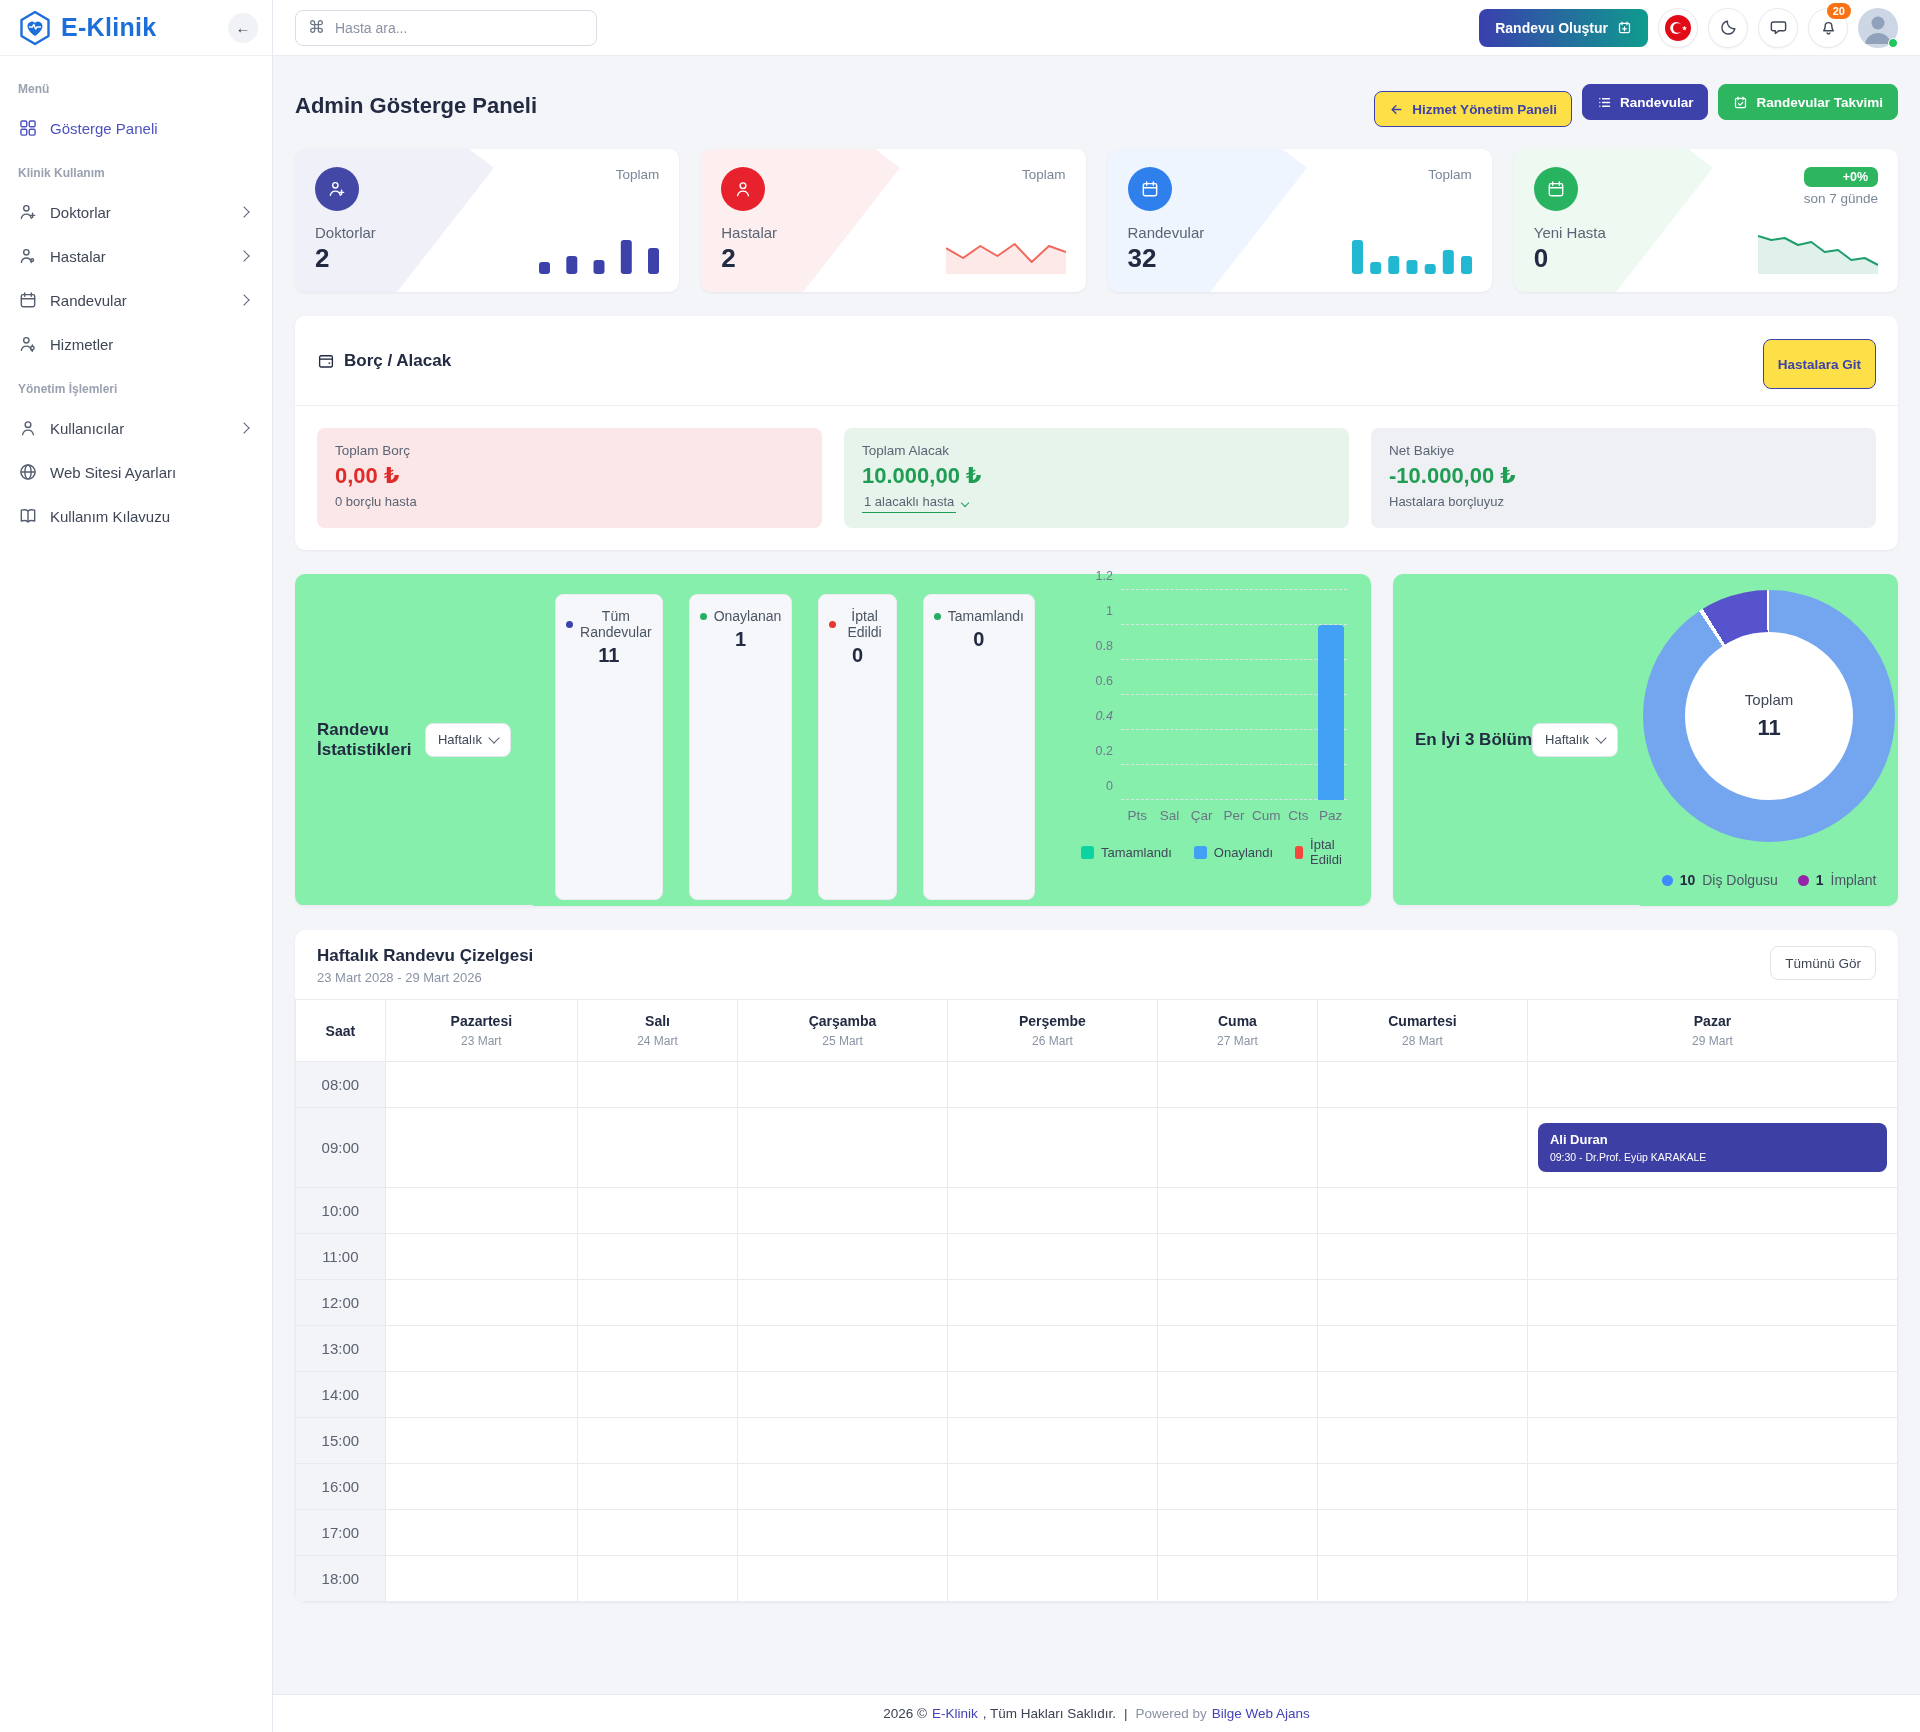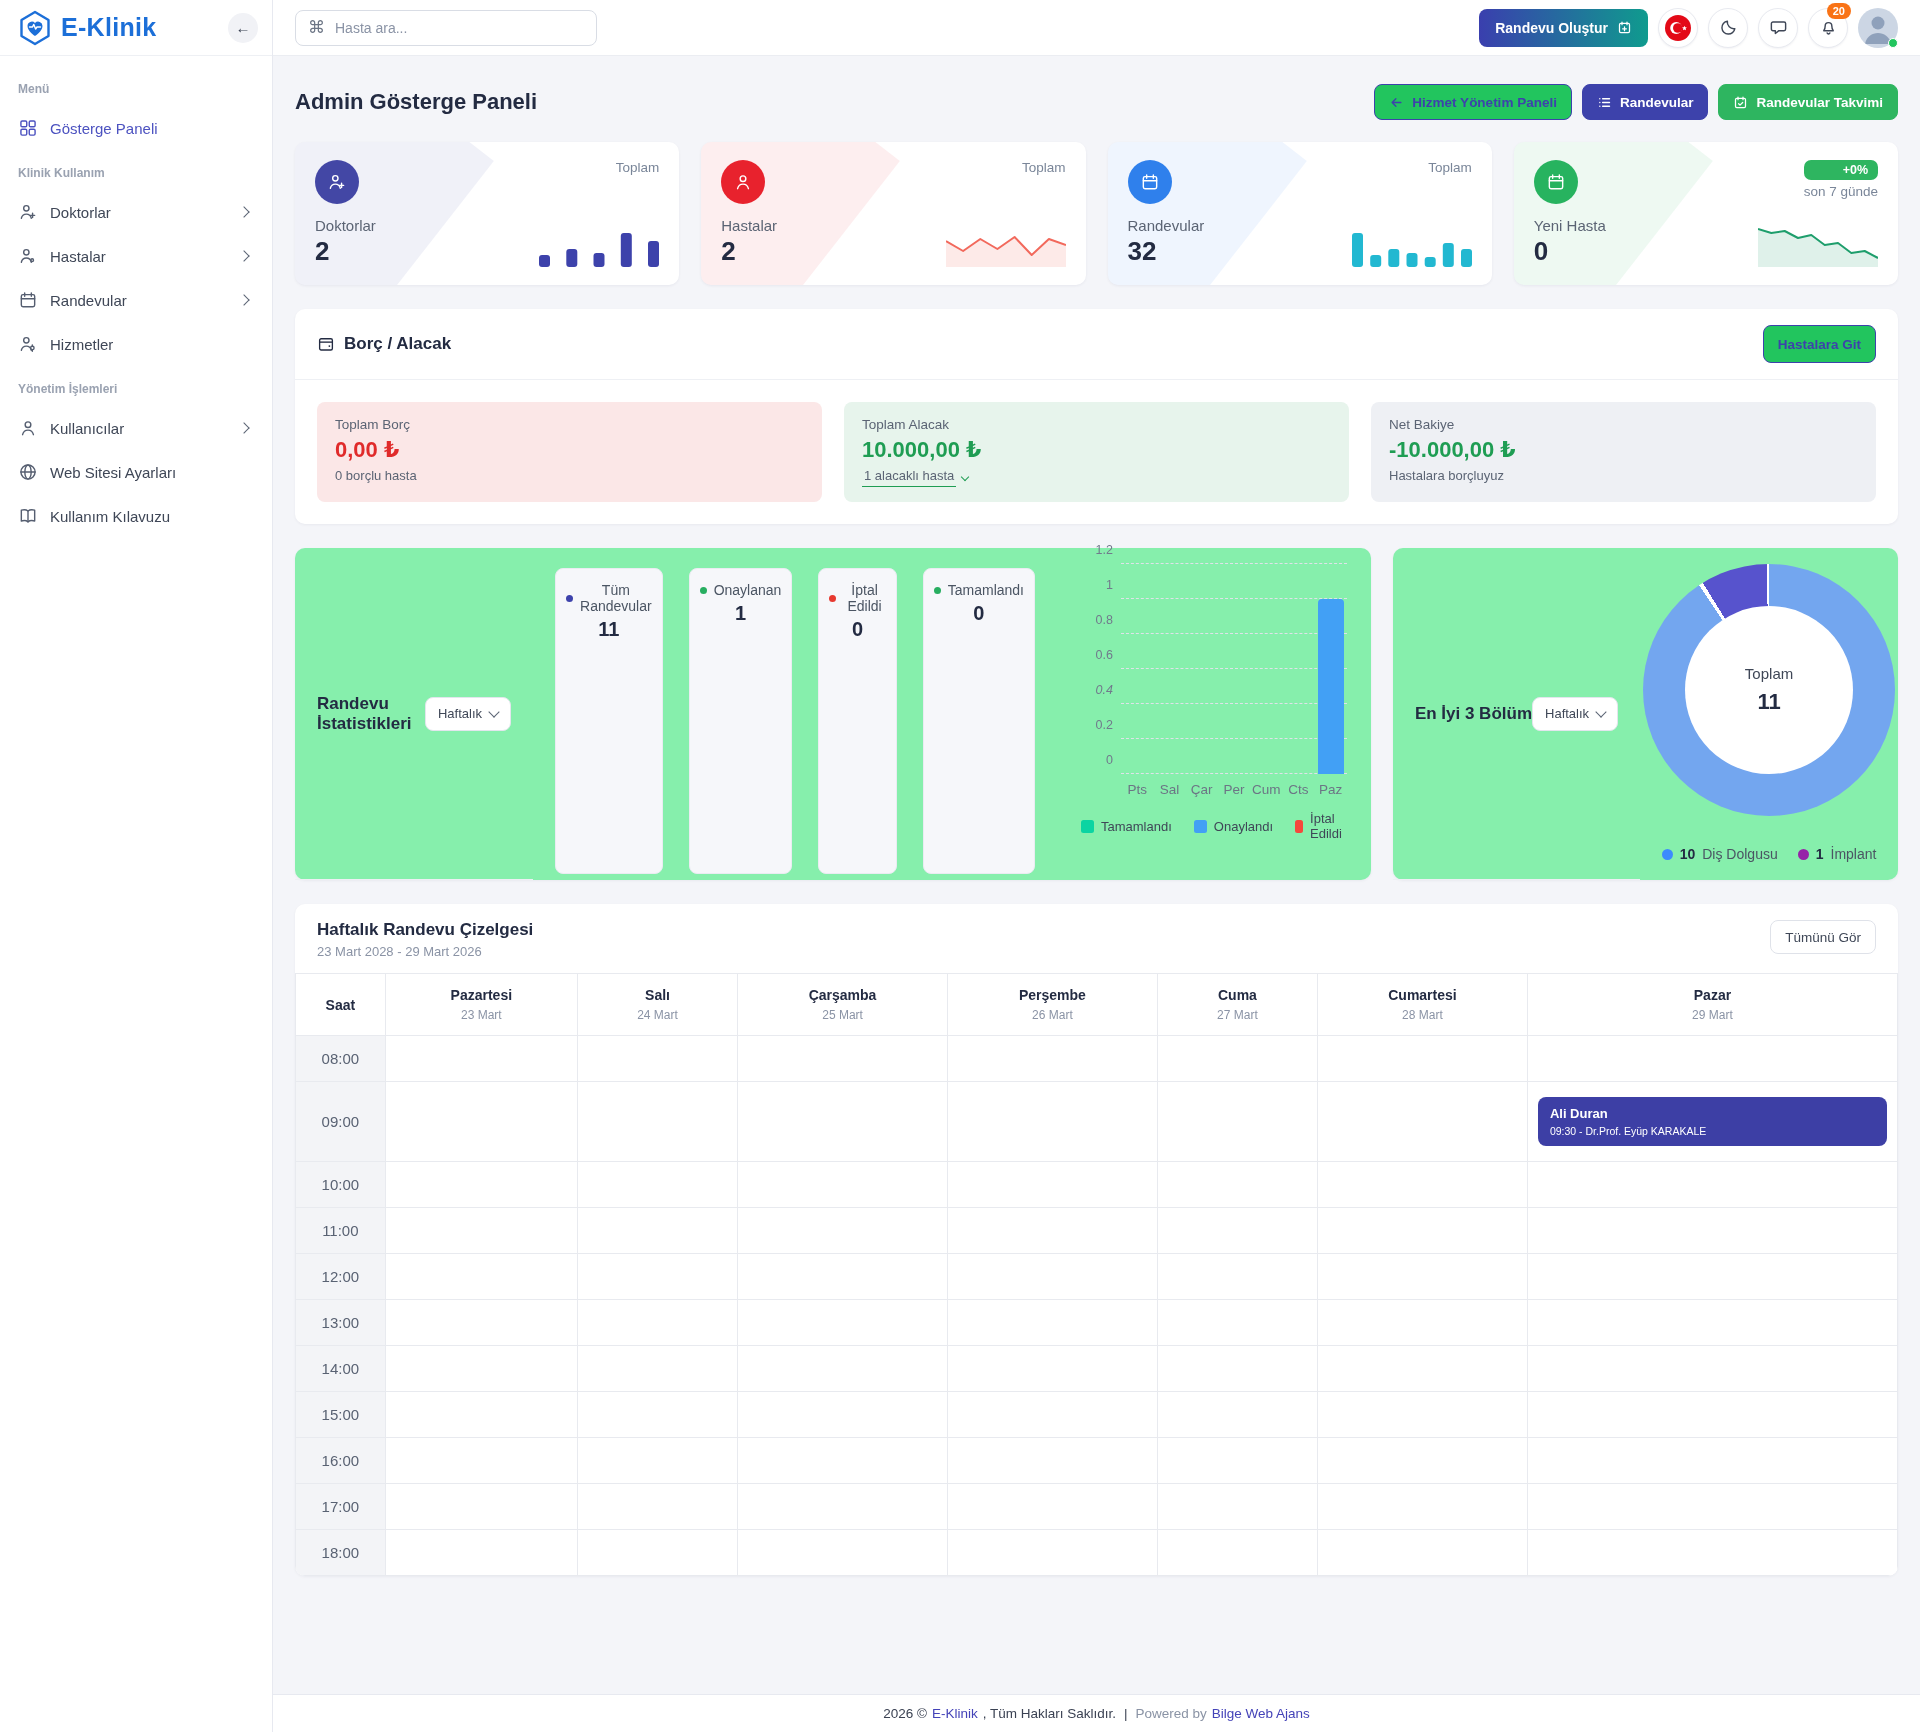--- a/index.html
+++ b/index.html
@@ -39,21 +39,21 @@
   .badge { position:absolute; top:-6px; right:-4px; background:#f97316; color:#fff; font-size:11px; font-weight:bold; padding:2px 6px; border-radius:10px; }
   .avatar { width:40px; height:40px; border-radius:50%; background:#ccd6e4; position:relative; cursor:pointer; }
   .avatar svg { border-radius:50%; }
   .status-dot { position:absolute; right:0; bottom:0; width:10px; height:10px; border-radius:50%; background:#22c55e; border:1.5px solid #fff; }
 
   .content { flex:1; padding:18px 22px 0; }
   .page-head { display:flex; align-items:center; justify-content:space-between; margin:10px 0 22px; }
   .page-head h1 { font-size:22px; font-weight:bold; color:#232b42; }
   .page-actions { display:flex; gap:10px; }
   .btn { height:36px; padding:0 14px; border-radius:8px; font-size:13.5px; font-weight:bold; font-family:inherit; display:flex; align-items:center; gap:8px; cursor:pointer; }
-  .btn-outline { background:#22c55e; border:1.5px solid #3d42ab; color:#3d42ab; }
+  .btn-outline { background:#fde047; border:1.5px solid #3d42ab; color:#3d42ab;margin-top:7px; }
   .btn-indigo { background:#3d42ab; border:1px solid #3d42ab; color:#fff; }
   .btn-green { background:#2eb560; border:1px solid #2eb560; color:#fff; }
   .btn-light { background:#fff; border:1px solid #e3e6ed; color:#3f4757; font-weight:normal; height:34px; padding:0 12px; border-radius:8px; font-size:13px; display:flex; align-items:center; gap:8px; cursor:pointer; font-family:inherit; }
   .btn-ghost { background:#fff; border:1px solid #dfe2e9; color:#3f4757; font-weight:normal; }
 
   
   .stats-row { display:grid; grid-template-columns:repeat(4,1fr); gap:22px; margin-bottom:24px; }
   .stat-card { background:#fff; border-radius:10px; padding:18px 20px; height:143px; position:relative; overflow:hidden; box-shadow:0 1px 3px rgba(20,20,60,.06); display:flex; justify-content:space-between; }
   .stat-wedge { position:absolute; left:-60px; top:-70px; width:200px; height:260px; transform:rotate(38deg); opacity:.08; pointer-events:none; }
   .stat-left { display:flex; flex-direction:column; z-index:1; }
@@ -449,21 +449,21 @@
         <div class="card-title">
           <span>
             <svg width="18" height="18" viewBox="0 0 24 24" fill="none" stroke="#232b42" stroke-width="1.8" stroke-linejoin="round">
                 <rect x="3.5" y="5" width="17" height="15" rx="2"></rect>
                 <path d="M3.5 9.5h17"></path>
                 <circle cx="16.5" cy="14.8" r="1.2" fill="#232b42" stroke="none"></circle>
               </svg>
           </span>
           <span>Borç / Alacak</span>
         </div>
-        <button class="btn btn-outline" style="height:38px">
+        <button class="btn btn-outline" style="height:50px">
           <span>Hastalara Git</span>
         </button>
       </div>
       <div class="fin-body" id="finance-cards">
           <div class="fin-box danger">
             <div class="fin-label">Toplam Borç</div>
             <div class="fin-value">0,00 ₺</div>
             <div class="fin-sub">
               <span>0 borçlu hasta</span>
             </div>

